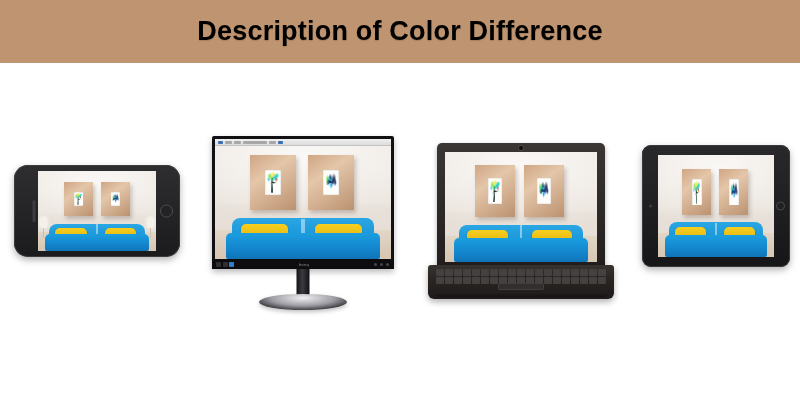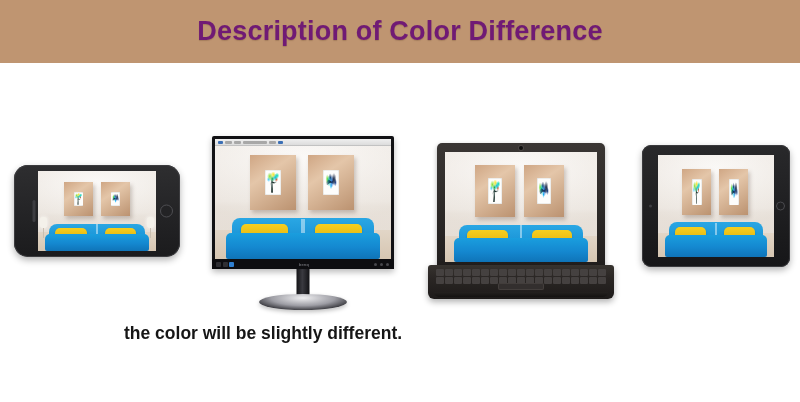--- a/index.html
+++ b/index.html
@@ -11,21 +11,21 @@
     position:relative;
   }
 
   
   .banner{
     position:absolute; left:0; top:0; width:800px; height:63px;
     background:#bf9571;
     display:flex; align-items:center; justify-content:center;
   }
   .banner-title{
-    color:#701a75;
+    color:#000000;
     font-size:27px;
     font-weight:bold;
     letter-spacing:.2px;
     text-shadow:0 1px 1px rgba(90,60,35,.25);
     white-space:nowrap;
   }
 
   
   .stage{
     position:absolute; left:0; top:63px; width:800px; height:252px;
@@ -511,14 +511,13 @@
           <div class="spread"></div>
         </div>
       </div>
     </div>
     <span class="home"></span>
   </div>
 
 </div>
 
 <div class="caption">
-  <p>the color will be slightly different.</p>
 </div>
 
 </body></html>

